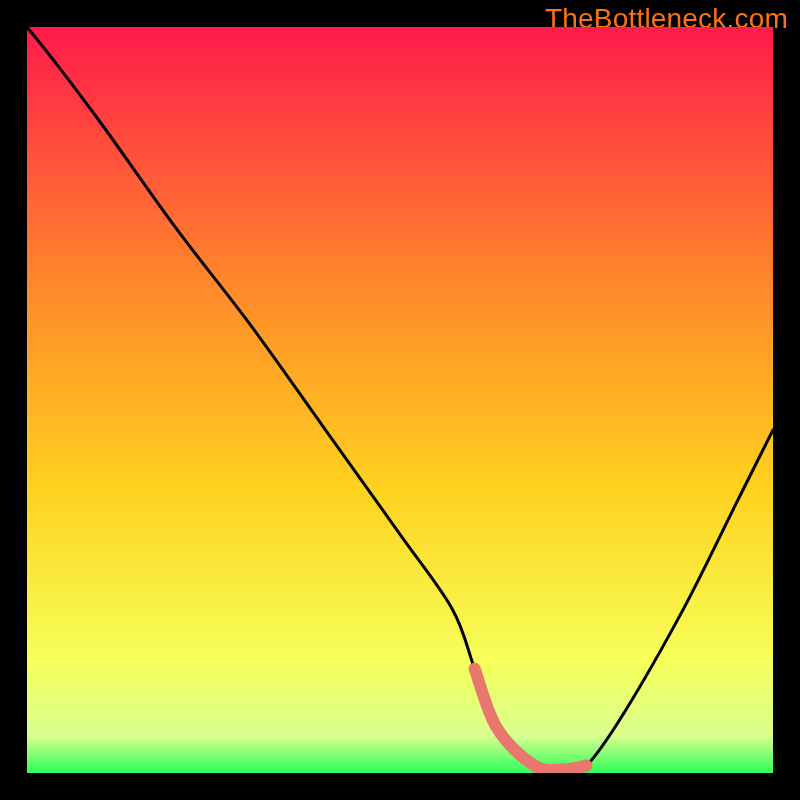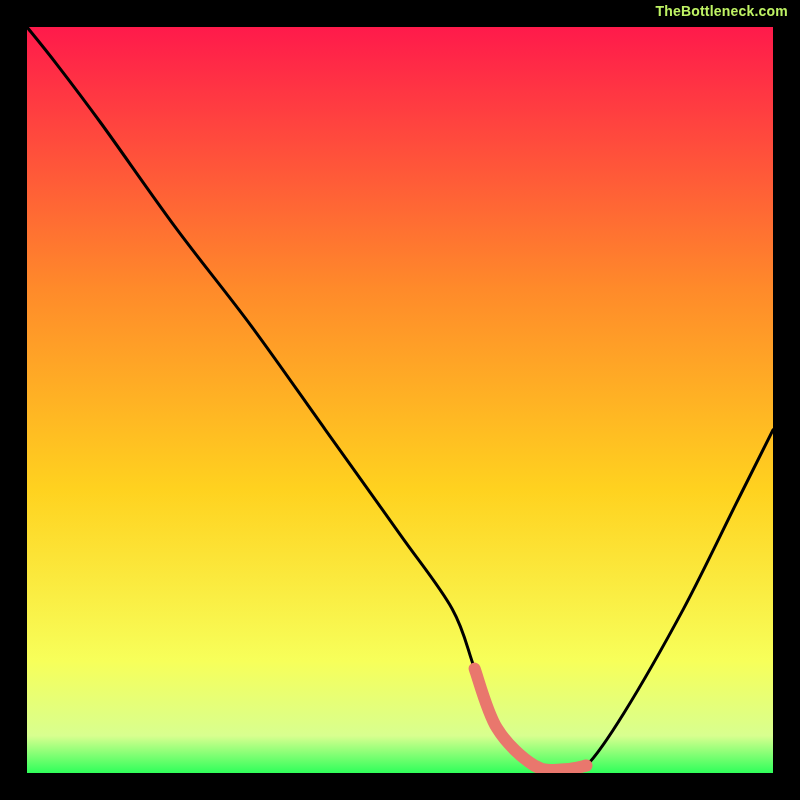--- a/index.html
+++ b/index.html
@@ -16,24 +16,24 @@
     left: 0;
     top: 0;
     width: 800px;
     height: 800px;
     background: #000;
   }
   .watermark {
     position: absolute;
     top: 3px;
     right: 12px;
-    color: #bef264;
-    font-size: 14px;
+    color: #f97316;
+    font-size: 28px;
     letter-spacing: 0.2px;
-    font-weight: 700;
+    font-weight: 400;
   }
   .plot {
     position: absolute;
     left: 27px;
     top: 27px;
     width: 746px;
     height: 746px;
   }
   .plot svg {
     width: 746px;

